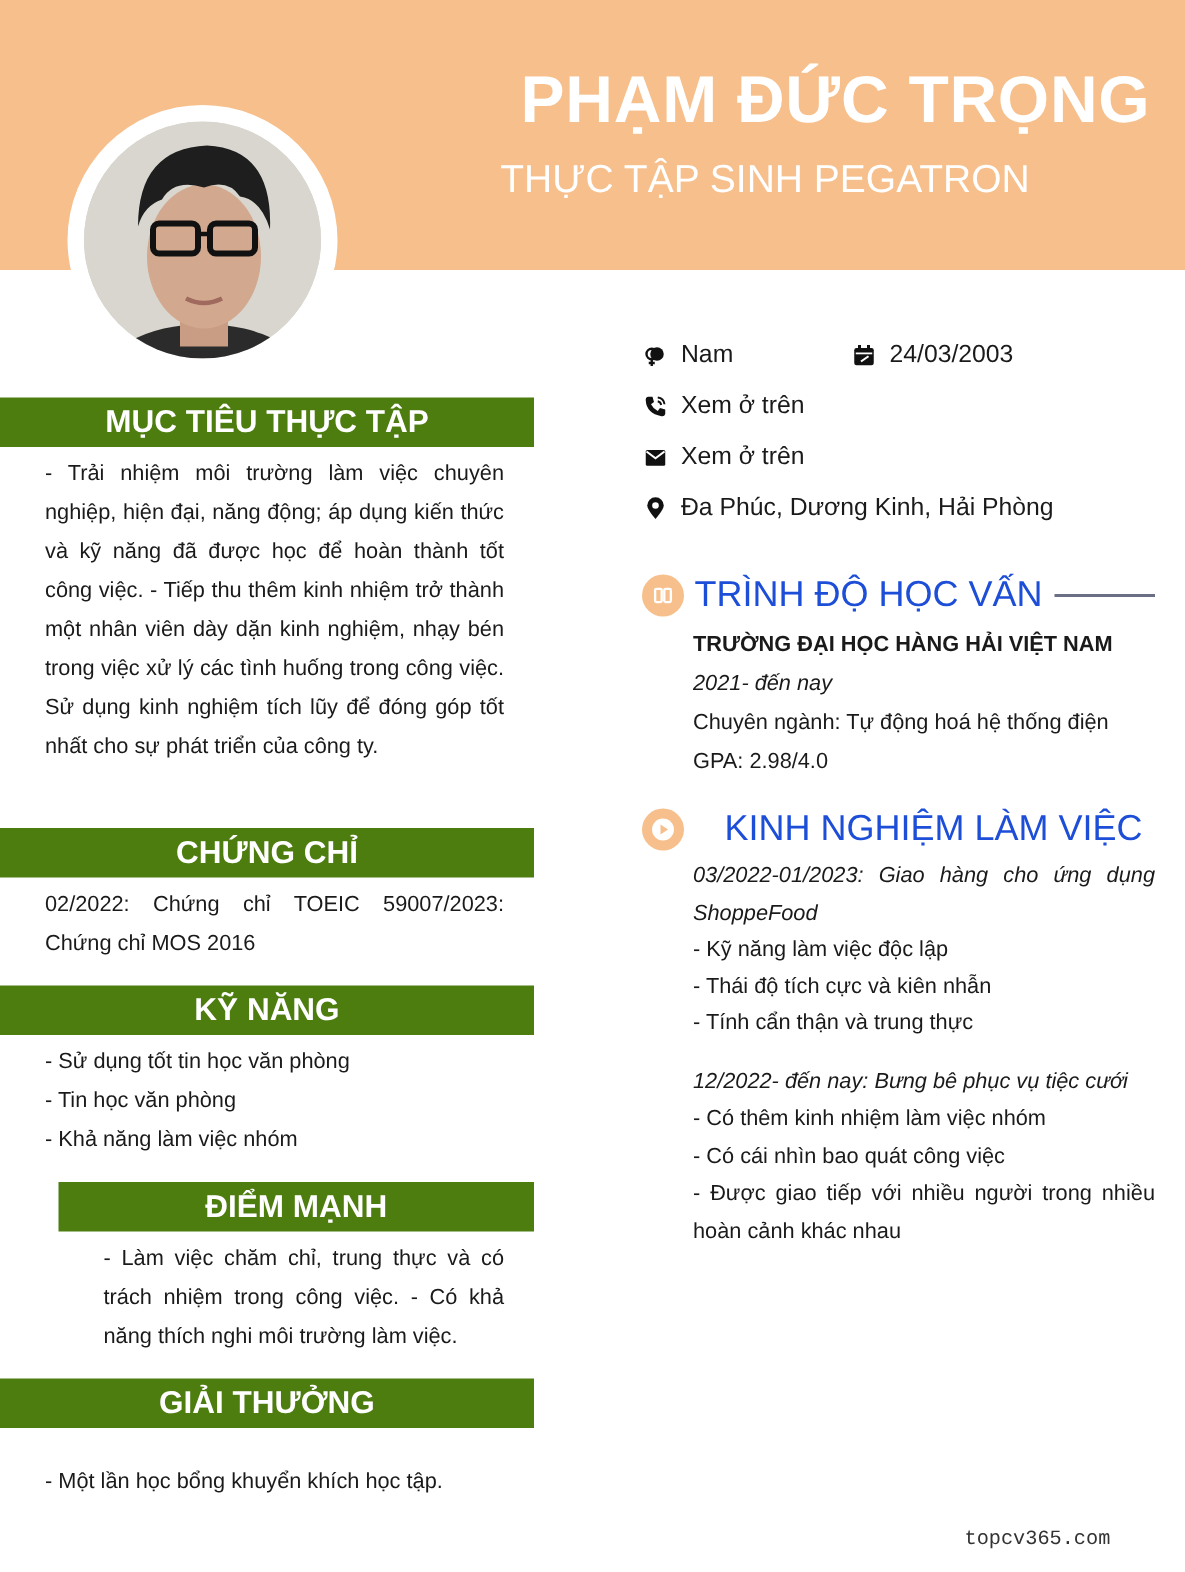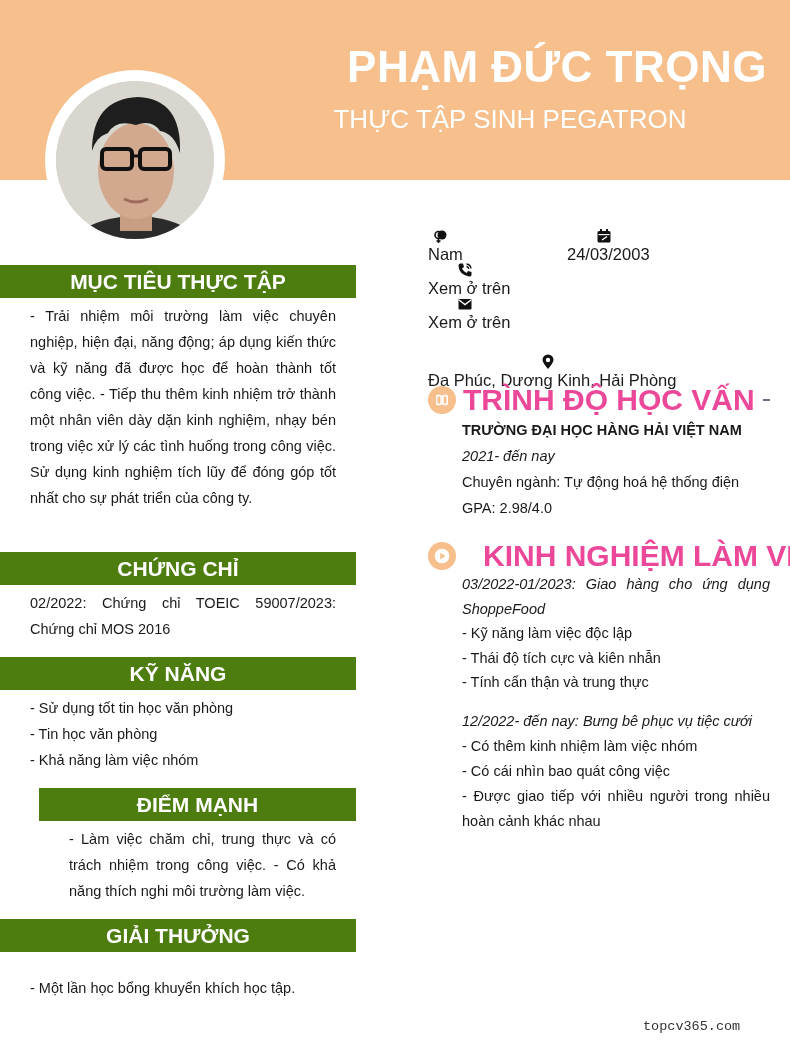--- a/index.html
+++ b/index.html
@@ -12,27 +12,27 @@
 
   .avatar-ring { position: absolute; left: 45px; top: 70px; width: 180px; height: 180px; border-radius: 50%; background: #fff; }
   .avatar { position: absolute; left: 56px; top: 81px; width: 158px; height: 158px; border-radius: 50%; overflow: hidden; background: #d9d7cf; }
   .avatar svg { width: 100%; height: 100%; display: block; }
 
   .left-col { position: absolute; left: 0; width: 356px; }
   .sec-bar { background: #4d7c0f; height: 33px; color: #fff; font-weight: bold; font-size: 21px; text-align: center; line-height: 33px; }
   .sec-body { padding: 0 20px 0 30px; font-size: 14.5px; line-height: 26px; text-align: justify; color: #1a1a1a; }
   .sec-body.list div { text-align: left; }
 
-  .contact { position: absolute; left: 428px; font-size: 16.5px; display: flex; align-items: center; flex-direction: column; }
+  .contact { position: absolute; left: 428px; font-size: 16.5px; display: flex; align-items: center; }
   .contact .ic { width: 18px; height: 18px; margin-right: 8px; display: inline-flex; align-items: center; justify-content: center; }
   .contact .ic svg { width: 16px; height: 16px; }
 
   .rsec-head { position: absolute; left: 428px; width: 342px; display: flex; align-items: center; }
   .rsec-head .badge { width: 28px; height: 28px; border-radius: 50%; background: #F6BF8B; display: flex; align-items: center; justify-content: center; margin-right: 7px; flex: none; }
-  .rsec-head .title { font-weight: bold; font-size: 30px; color: #ec4899; white-space: nowrap; }
+  .rsec-head .title { font-weight: normal; font-size: 24px; color: #1d4ed8; white-space: nowrap; }
   .rsec-head .rule { flex: 1; height: 2px; background: #6B6F85; margin-left: 8px; }
 
   .rbody { position: absolute; left: 462px; width: 308px; font-size: 14.5px; line-height: 26px; color: #1a1a1a; }
   .rbody .bold { font-weight: bold; font-size: 14.5px; }
   .rbody .ital { font-style: italic; }
   .rbody .justify { text-align: justify; }
 
   .footer-mark { position: absolute; left: 643px; top: 1019px; font-family: "Liberation Mono", "DejaVu Sans Mono", monospace; font-size: 13.5px; color: #333; }
 </style>
 </head>
@@ -123,21 +123,21 @@
 </div>
 <div class="contact" style="top:295px;">
   <span class="ic">
     <svg viewBox="0 0 16 16">
         <rect x="1.5" y="3" width="13" height="10.5" rx="1" fill="#111"></rect>
         <path d="M2 4 L8 8.5 L14 4" stroke="#fff" stroke-width="1.4" fill="none"></path>
       </svg>
   </span>
   <span>Xem ở trên</span>
 </div>
-<div class="contact" style="top:329px;margin-top:24px;">
+<div class="contact" style="top:329px;">
   <span class="ic">
     <svg viewBox="0 0 16 16">
         <path d="M8 15 Q2.5 8.5 2.5 6 A5.5 5.5 0 0 1 13.5 6 Q13.5 8.5 8 15 Z" fill="#111"></path>
         <circle cx="8" cy="6" r="2.2" fill="#fff"></circle>
       </svg>
   </span>
   <span>Đa Phúc, Dương Kinh, Hải Phòng</span>
 </div>
 
 <div class="rsec-head" style="top:383px;">

